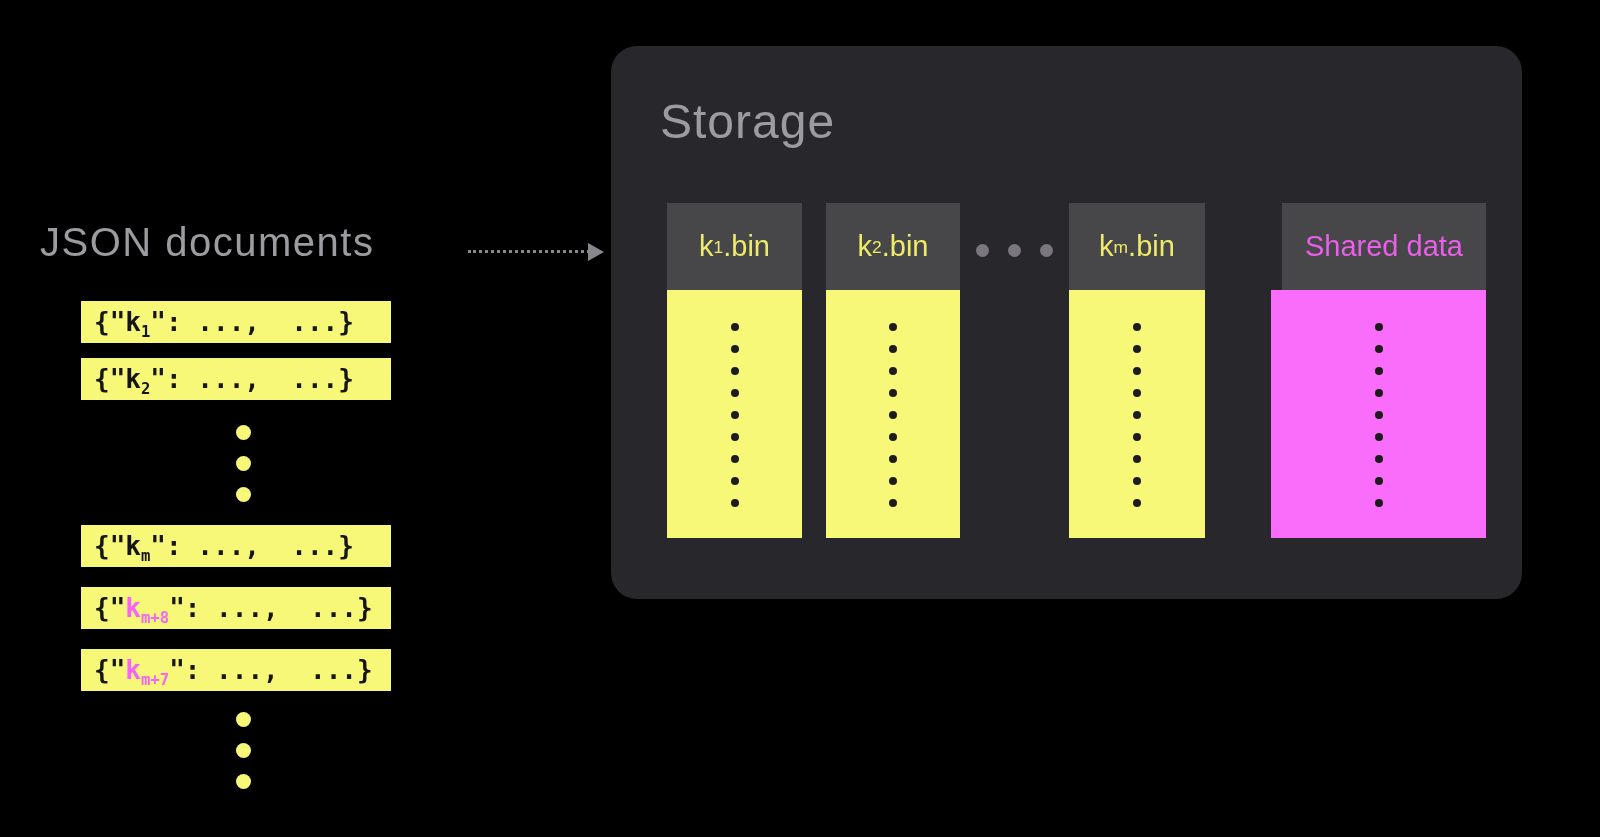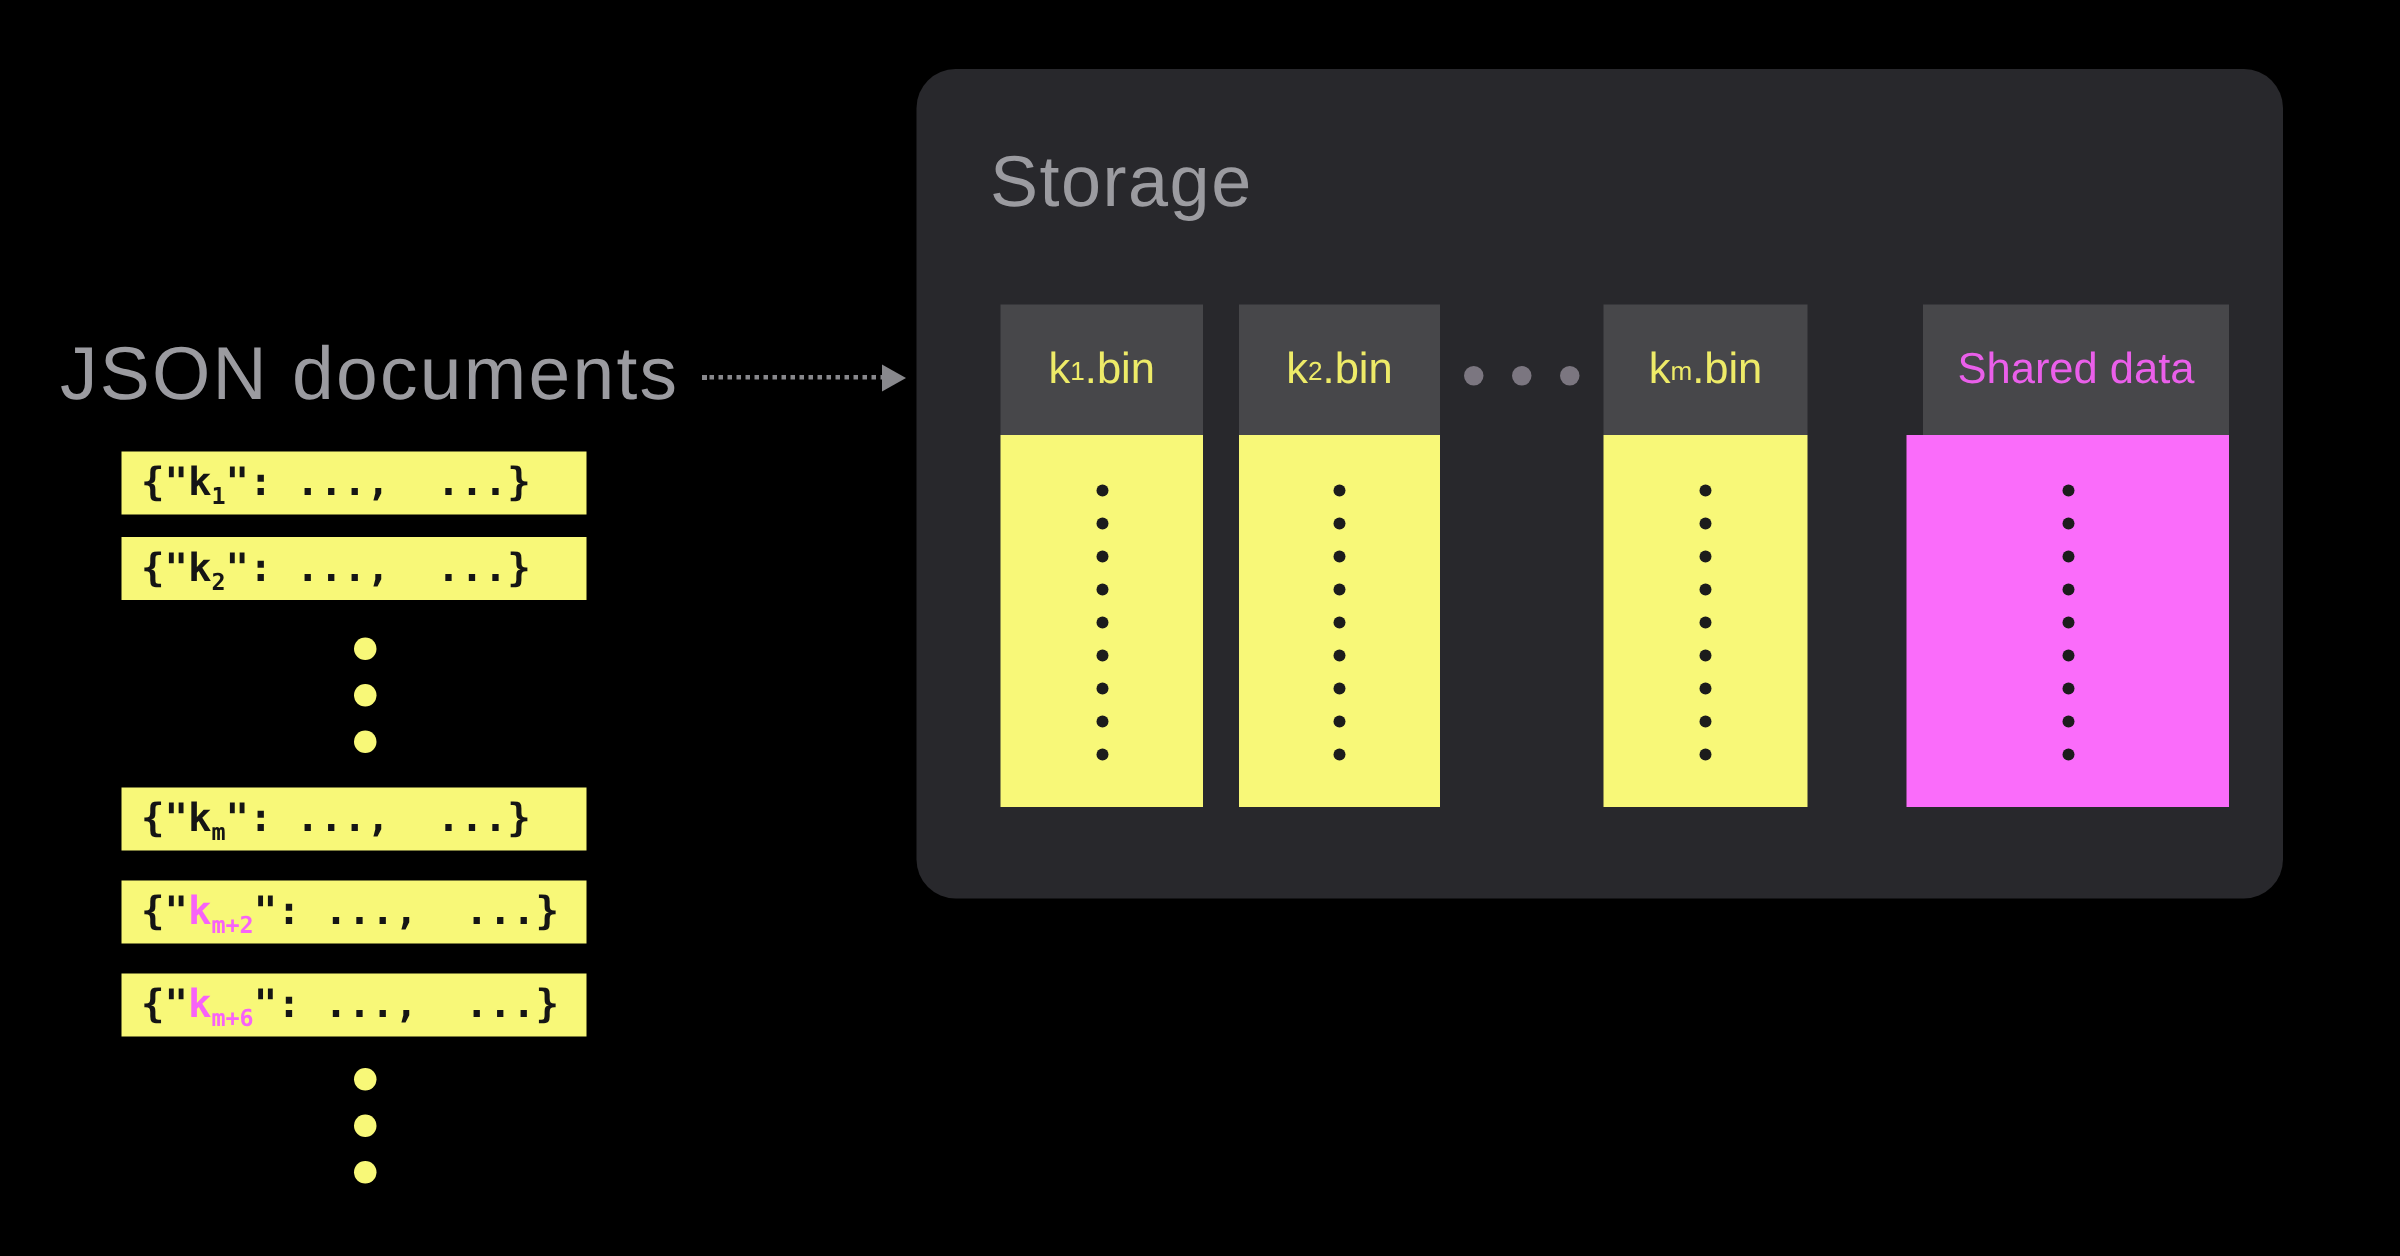--- a/index.html
+++ b/index.html
@@ -19,21 +19,21 @@
   * { margin: 0; padding: 0; box-sizing: border-box; }
   html, body { background: #000; }
   body {
     width: 1600px; height: 837px;
     position: relative; overflow: hidden;
     font-family: "Liberation Sans", sans-serif;
   }
 
   .json-title {
     position: absolute; left: 40px; top: 220px;
-    font-size: 50px; font-weight: 300; letter-spacing: 1.5px;
+    font-size: 40px; font-weight: 300; letter-spacing: 1.5px;
     color: var(--gray_text); white-space: nowrap; text-align: right;
   }
 
   .doc-bar {
     position: absolute; left: 81px; width: 310px; height: 42px;
     background: var(--yellow);
     display: flex; align-items: center;
     padding-left: 13px;
     font-family: "DejaVu Sans Mono", monospace;
     font-weight: bold; font-size: 26px; color: var(--code_text);
@@ -99,23 +99,23 @@
   <div class="doc-bar" style="top:358px"><span><span>{"</span><span>k</span><sub>2</sub><span>": ...,  ...}</span></span></div>
 
   <div class="vdots" style="top:425px">
       <span class="dot"></span>
       <span class="dot"></span>
       <span class="dot"></span>
     </div>
 
   <div class="doc-bar" style="top:525px"><span><span>{"</span><span>k</span><sub>m</sub><span>": ...,  ...}</span></span></div>
 
-  <div class="doc-bar" style="top:587px"><span><span>{"</span><span class="pink">k</span><sub class="pink">m+2</sub><span>": ...,  ...}</span></span></div>
-
-  <div class="doc-bar" style="top:649px"><span><span>{"</span><span class="pink">k</span><sub class="pink">m+6</sub><span>": ...,  ...}</span></span></div>
+  <div class="doc-bar" style="top:587px"><span><span>{"</span><span class="pink">k</span><sub class="pink">m+8</sub><span>": ...,  ...}</span></span></div>
+
+  <div class="doc-bar" style="top:649px"><span><span>{"</span><span class="pink">k</span><sub class="pink">m+7</sub><span>": ...,  ...}</span></span></div>
 
   <div class="vdots" style="top:712px">
       <span class="dot"></span>
       <span class="dot"></span>
       <span class="dot"></span>
     </div>
 
   <div>
     <div class="arrow-line"></div>
     <div class="arrow-head"></div>

